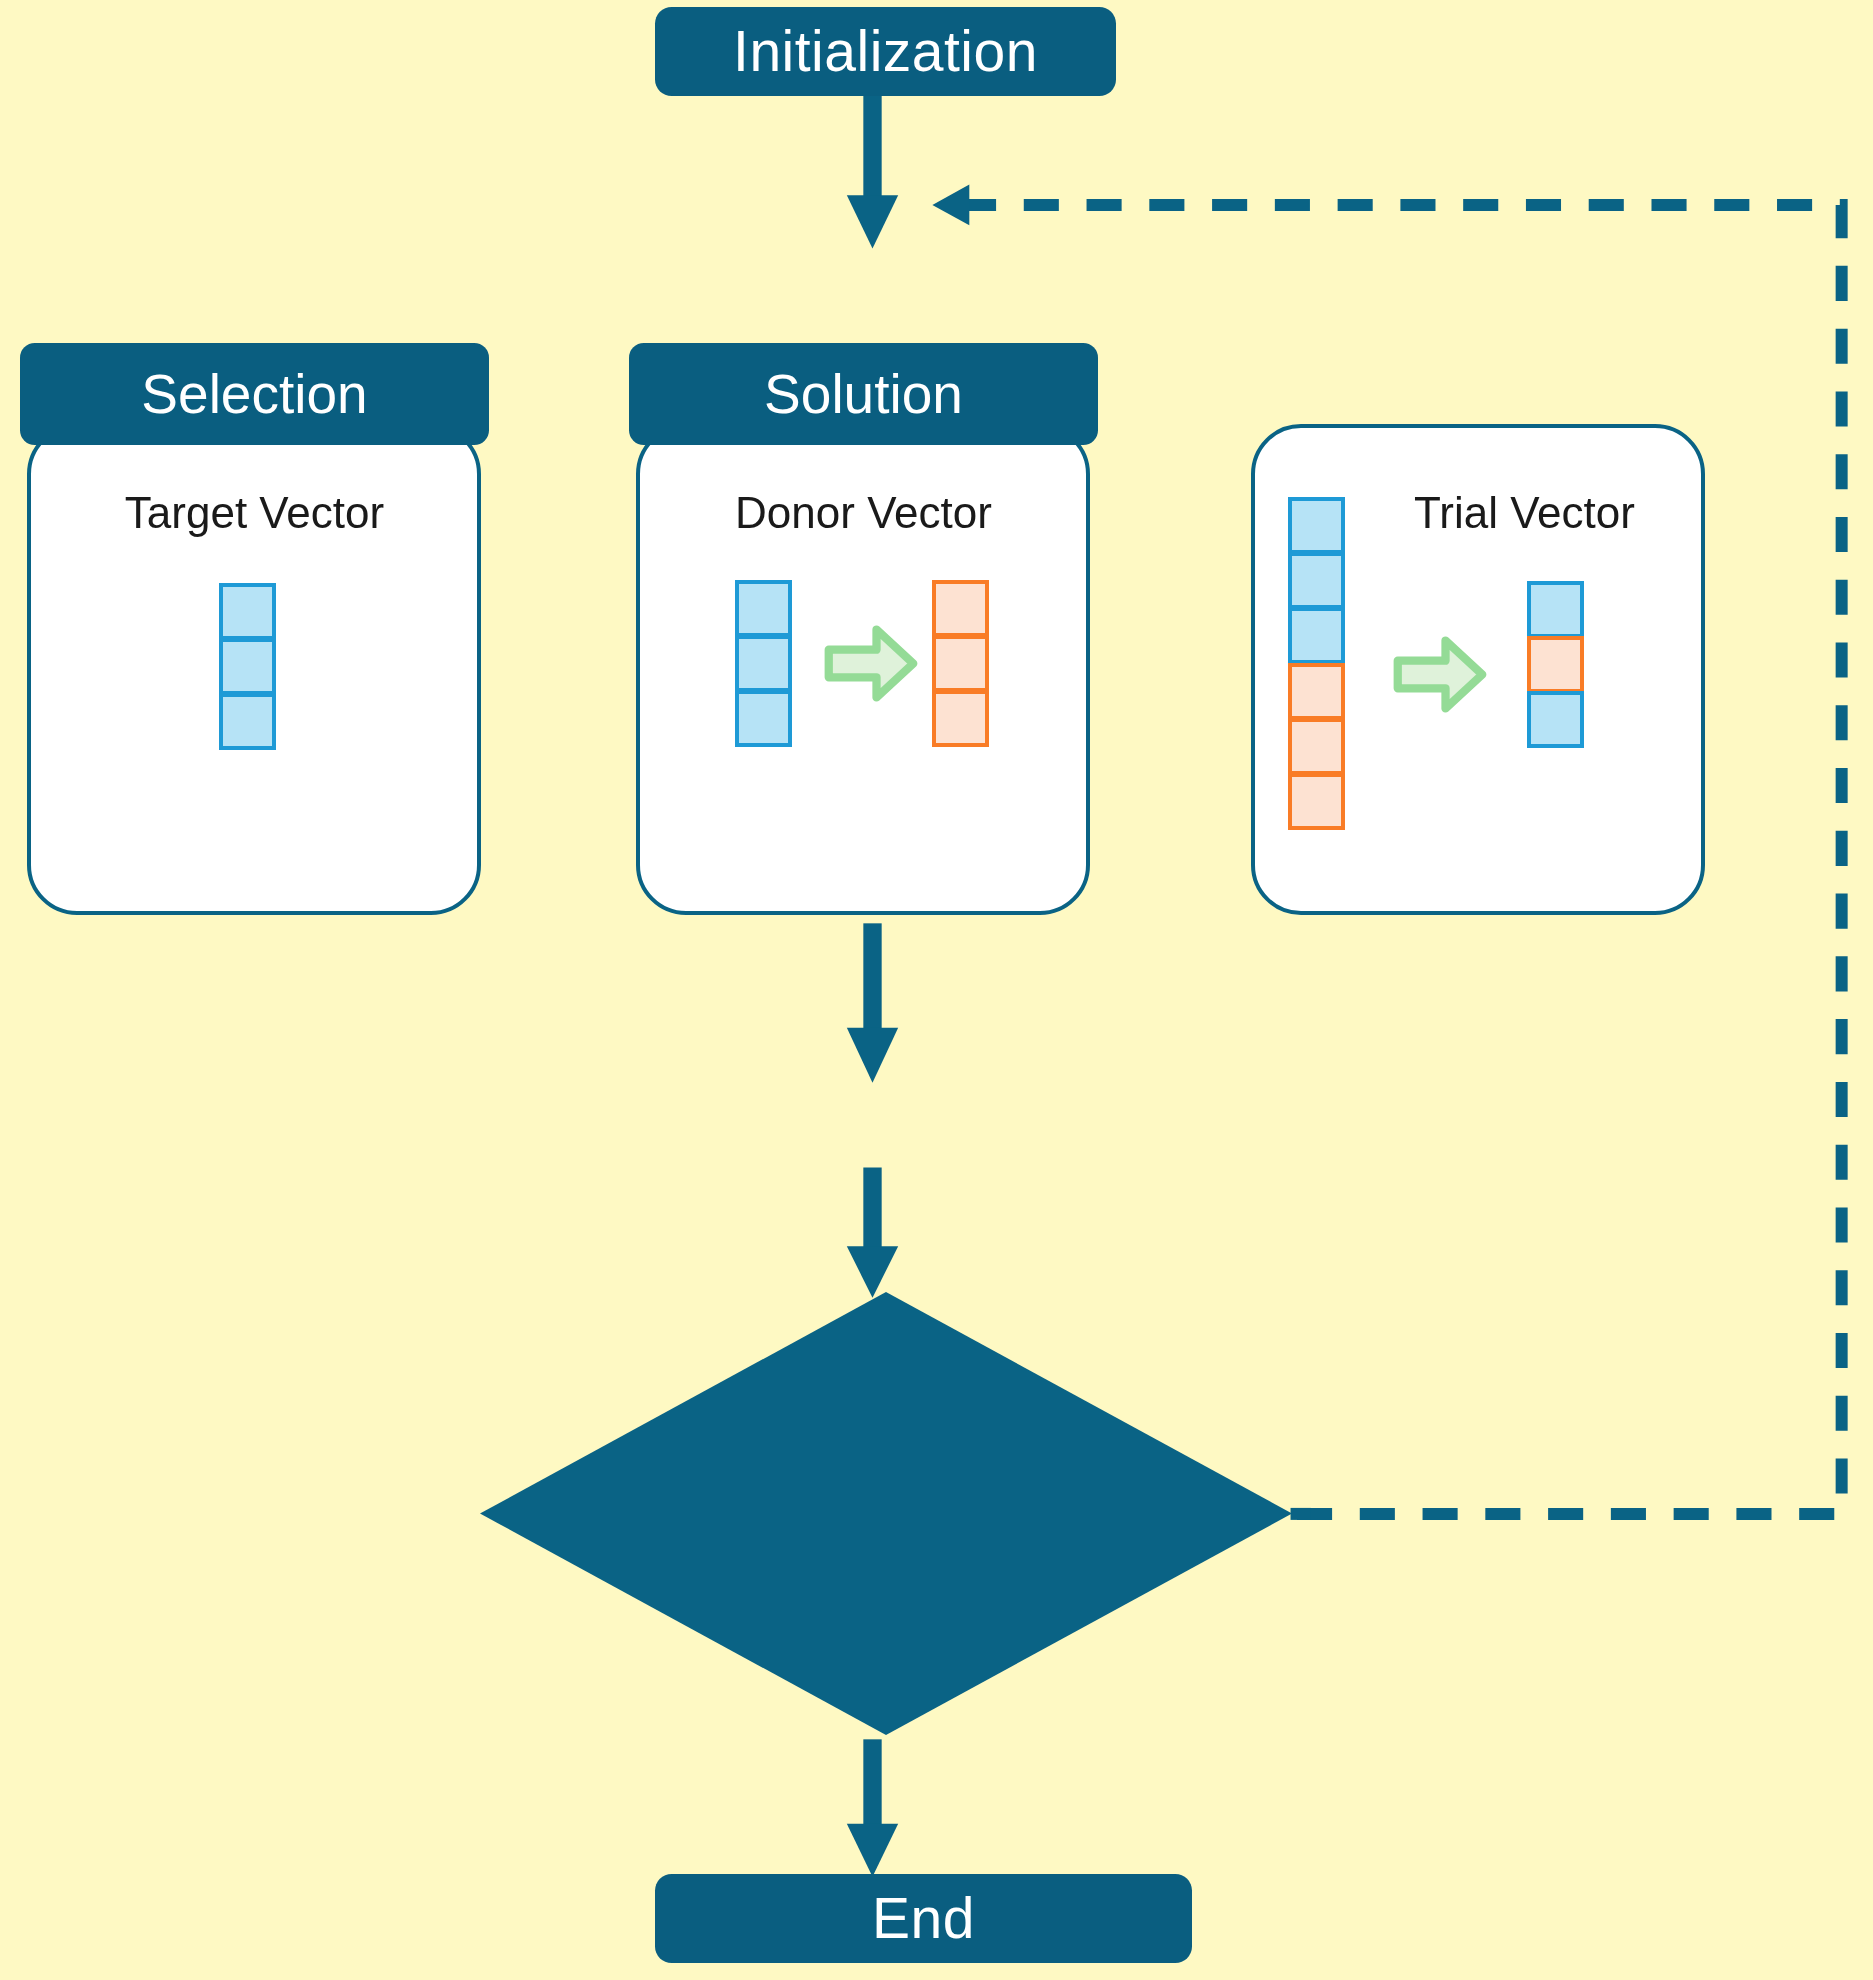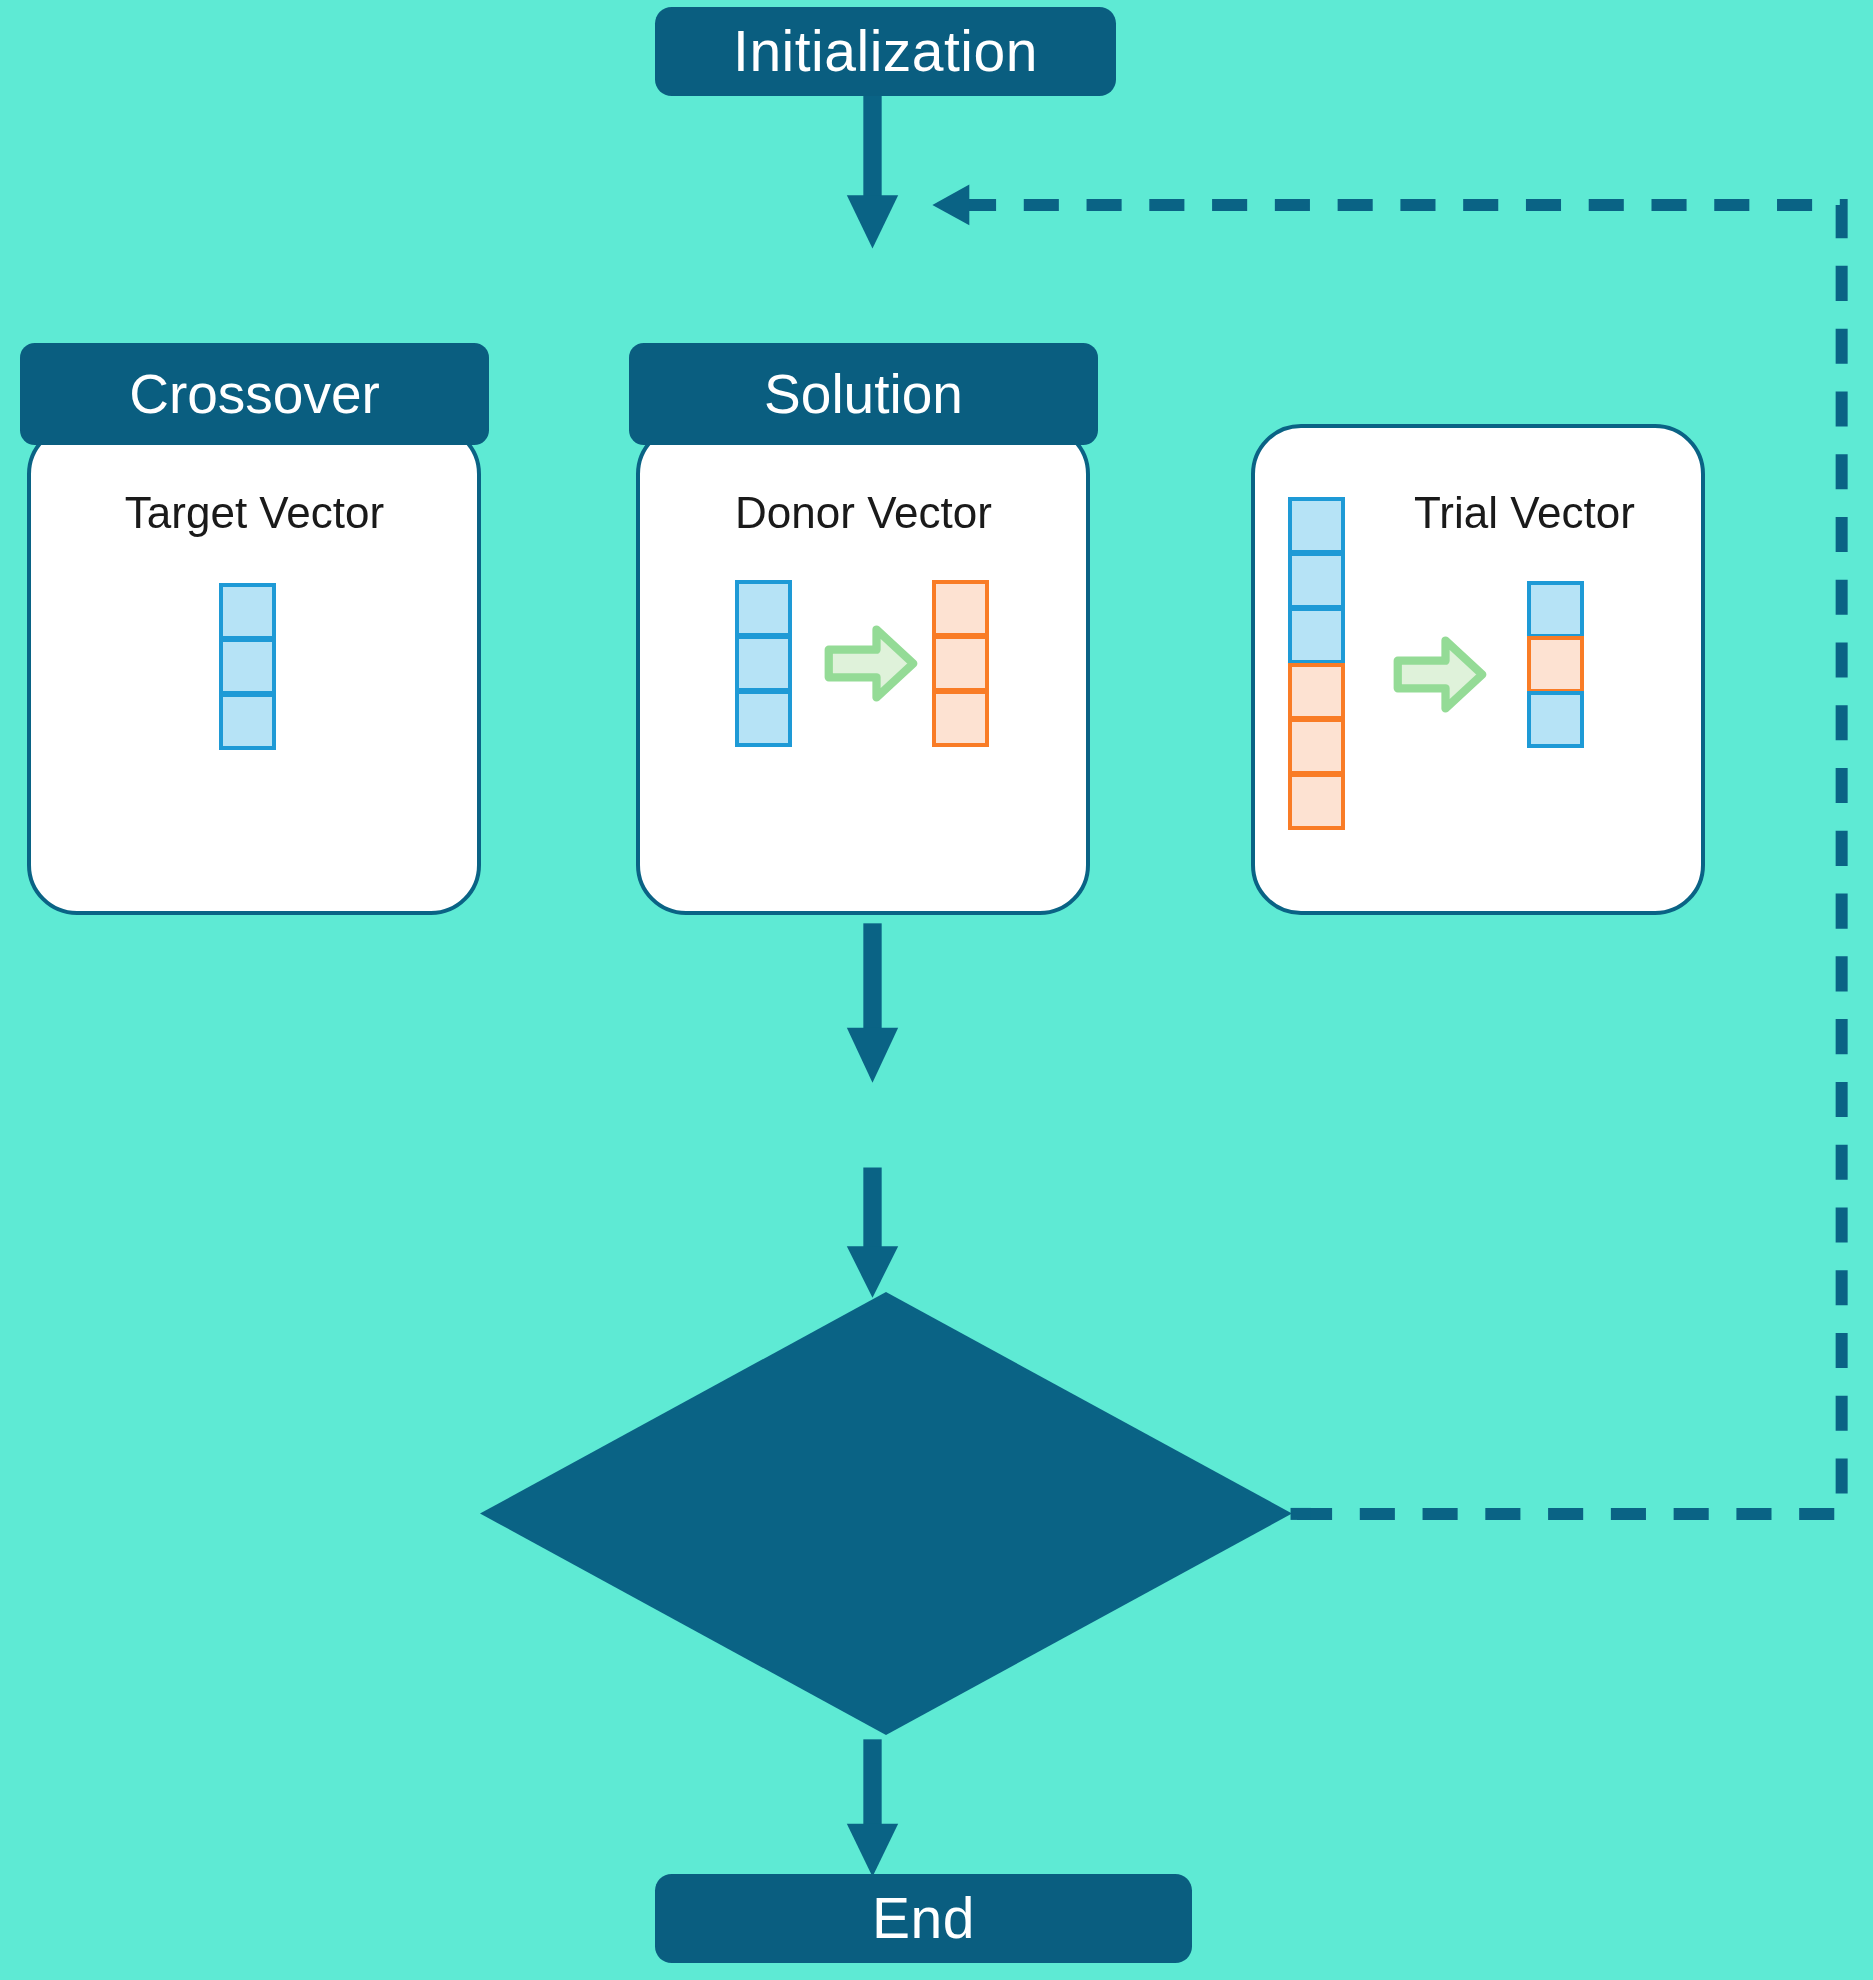--- a/index.html
+++ b/index.html
@@ -7,21 +7,21 @@
     padding: 0;
     background: #ffffff;
   }
   body {
     font-family: "Liberation Sans", sans-serif;
   }
   #canvas {
     position: relative;
     width: 1874px;
     height: 1981px;
-    background: #5eead4;
+    background: #fef9c3;
     overflow: hidden;
   }
 
   
   .node-box {
     position: absolute;
     background: #0A5E80;
     border-radius: 16.6px;
     color: #ffffff;
     display: flex;
@@ -189,21 +189,21 @@
     <path d="M 2 92 L 58 92 L 30 150 Z" fill="#0A6385"></path>
   </svg>
 
   <div id="node-initialization" class="node-box">
     <span>Initialization</span>
   </div>
 
   <div id="panel-solution" class="panel">
     <div class="panel-body"></div>
     <div class="panel-header">
-      <span>Crossover</span>
+      <span>Selection</span>
     </div>
     <div id="caption-solution" class="panel-caption">Target Vector</div>
   </div>
 
   <div id="stack-target" class="vstack">
     <div class="cell blue"></div>
     <div class="cell blue"></div>
     <div class="cell blue"></div>
   </div>
 

